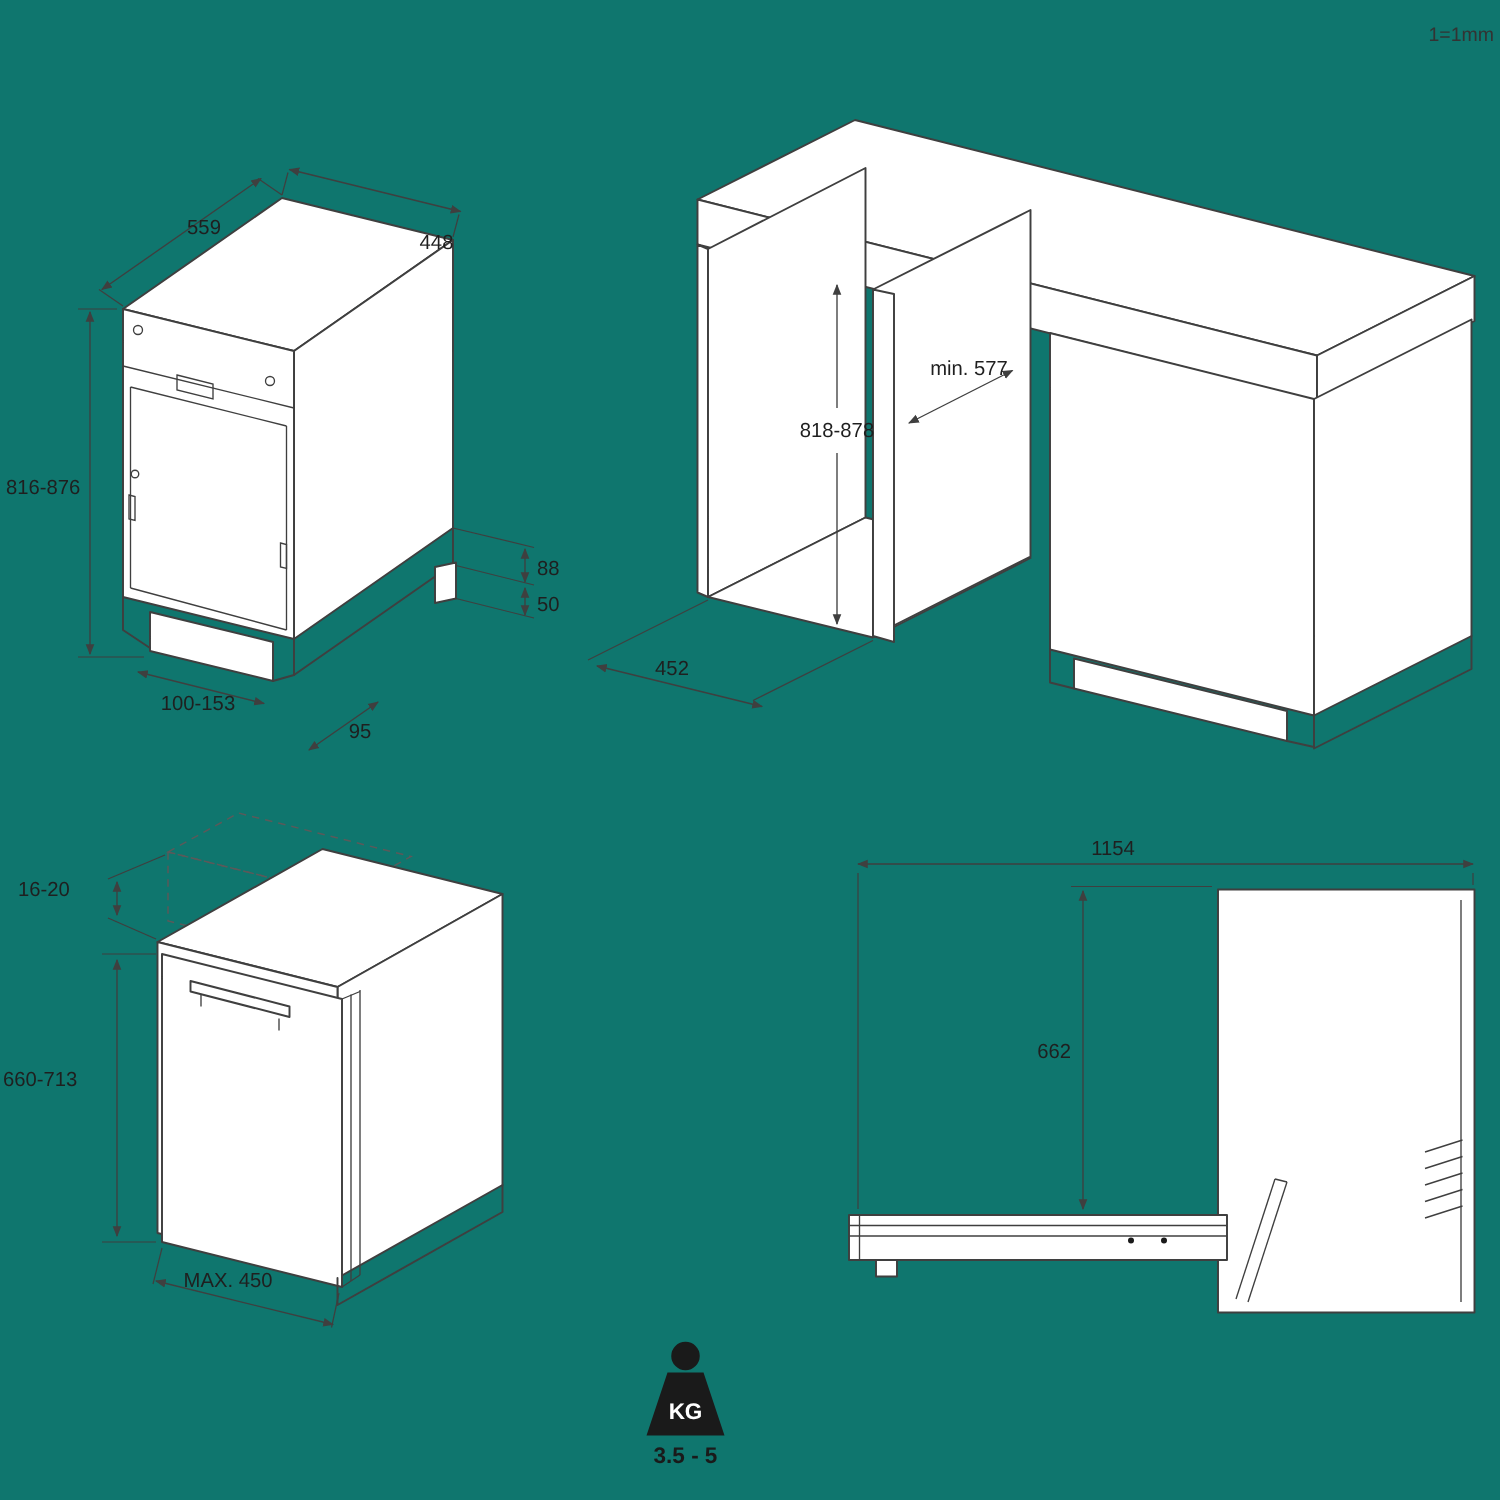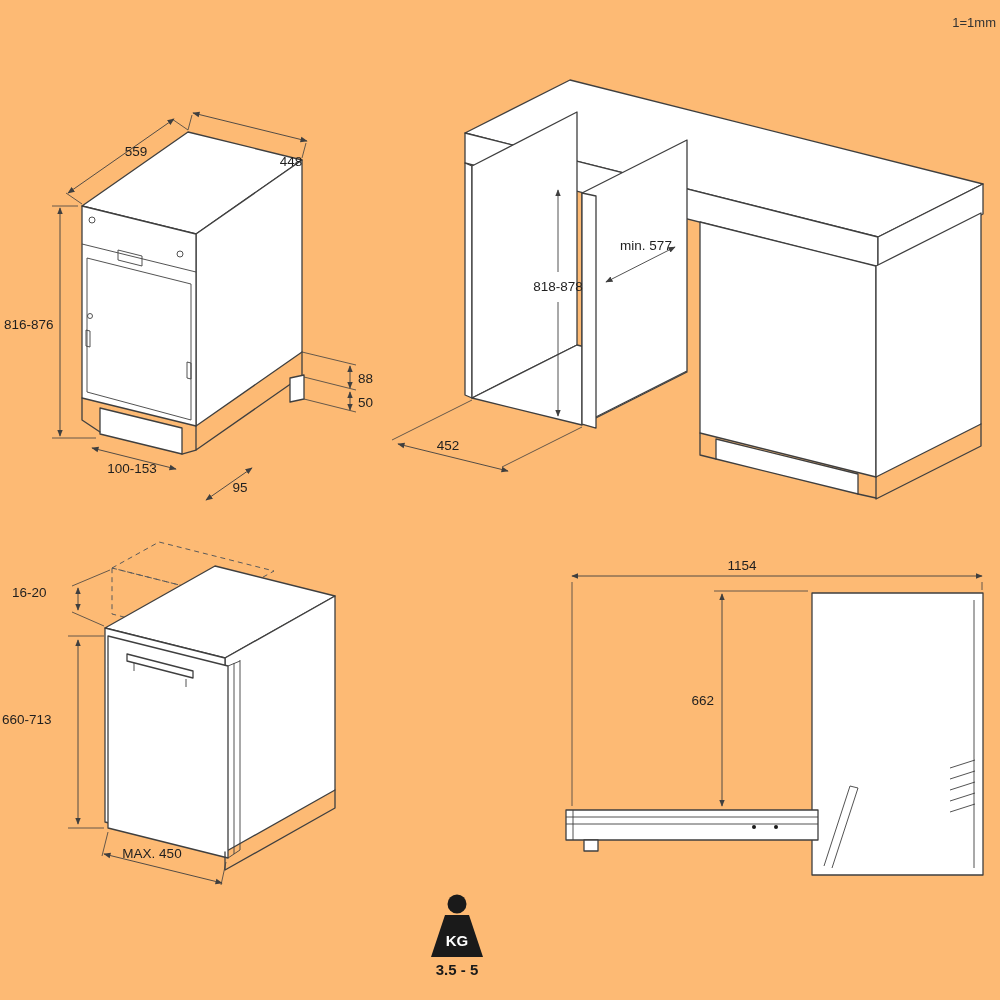--- a/index.html
+++ b/index.html
@@ -1,16 +1,16 @@
 <!DOCTYPE html>
 <html><head>
 <meta charset="utf-8">
 <style>
   html,body{margin:0;padding:0;background:#fff;}
-  .sheet{position:relative;width:1000px;height:1000px;background:#fdba74;overflow:hidden;
+  .sheet{position:relative;width:1000px;height:1000px;background:#0f766e;overflow:hidden;
          font-family:"Liberation Sans",sans-serif;}
   svg{position:absolute;left:0;top:0;}
   .edge{fill:#ffffff;stroke:#3f3f3f;stroke-width:1.3;stroke-linejoin:round;}
   .line{fill:none;stroke:#3f3f3f;stroke-width:1.3;stroke-linejoin:round;stroke-linecap:round;}
   .thin{fill:none;stroke:#3f3f3f;stroke-width:0.9;}
   .dim{fill:none;stroke:#3f3f3f;stroke-width:0.9;}
   .ext{fill:none;stroke:#3f3f3f;stroke-width:0.8;}
   .dashed{fill:none;stroke:#5a5a5a;stroke-width:1;stroke-dasharray:5 4;}
   .solidfill{fill:#1a1a1a;stroke:none;}
   text.lbl{font:13.5px "Liberation Sans",sans-serif;fill:#1f1f1f;}

